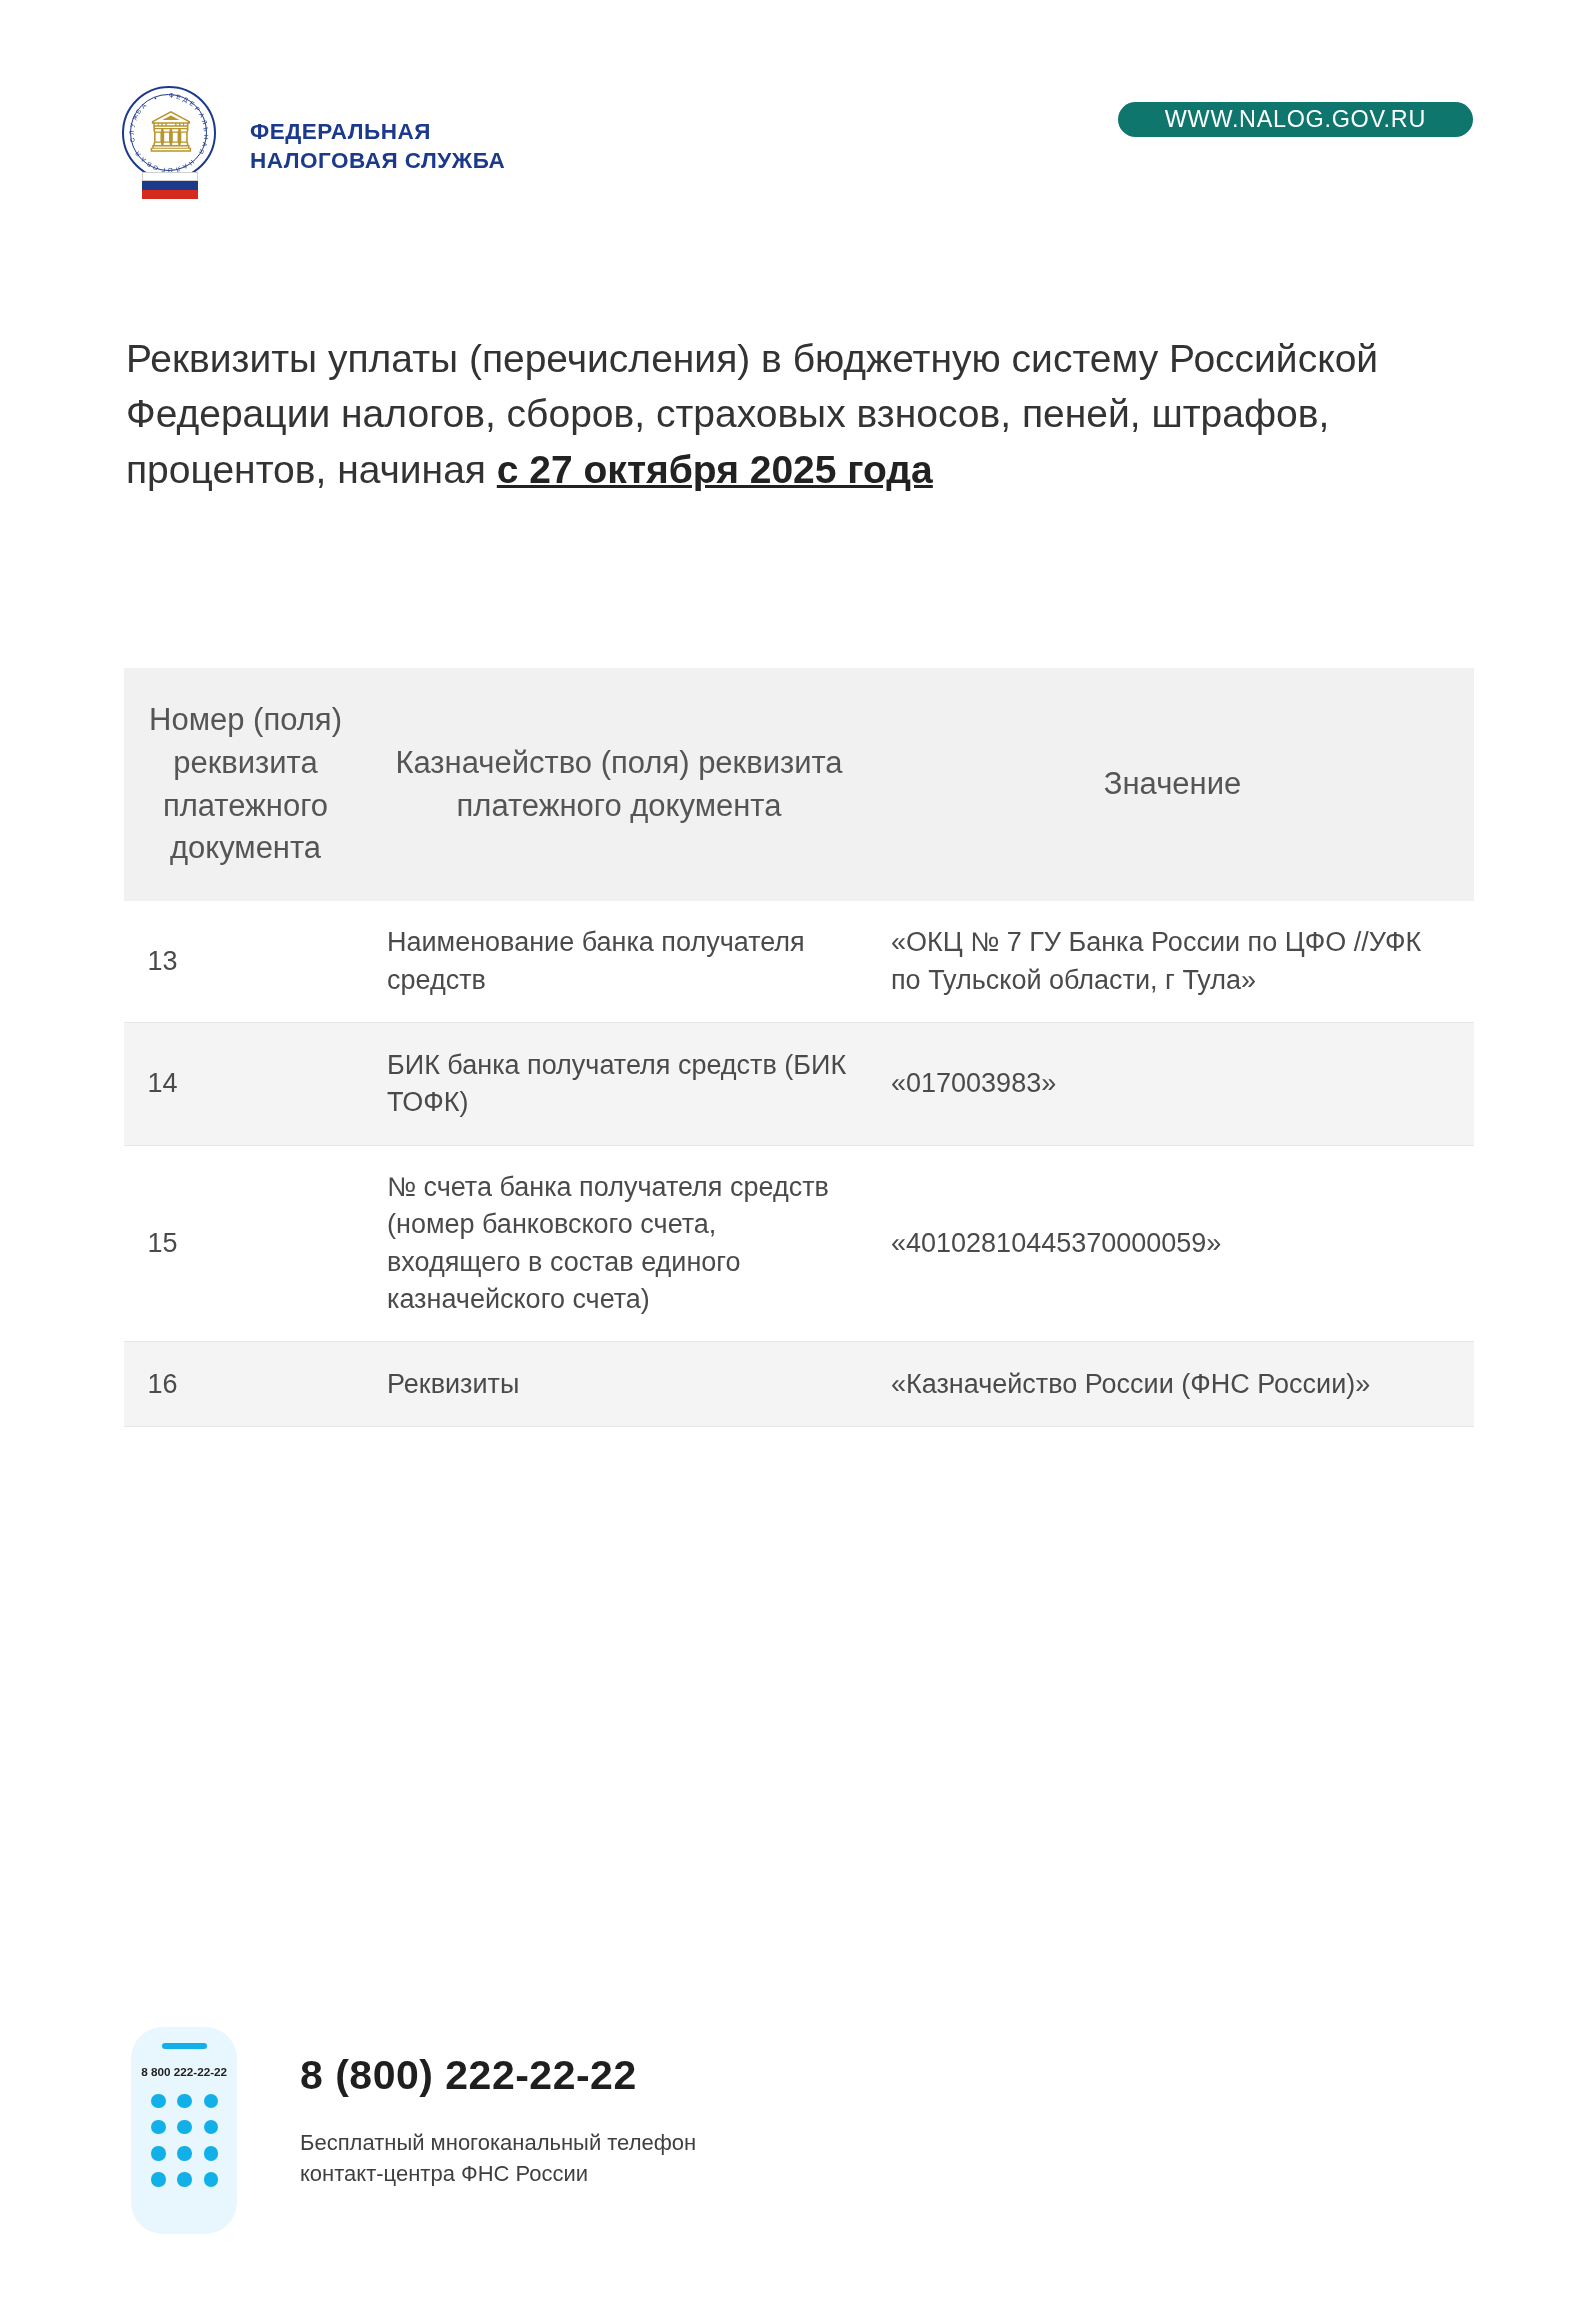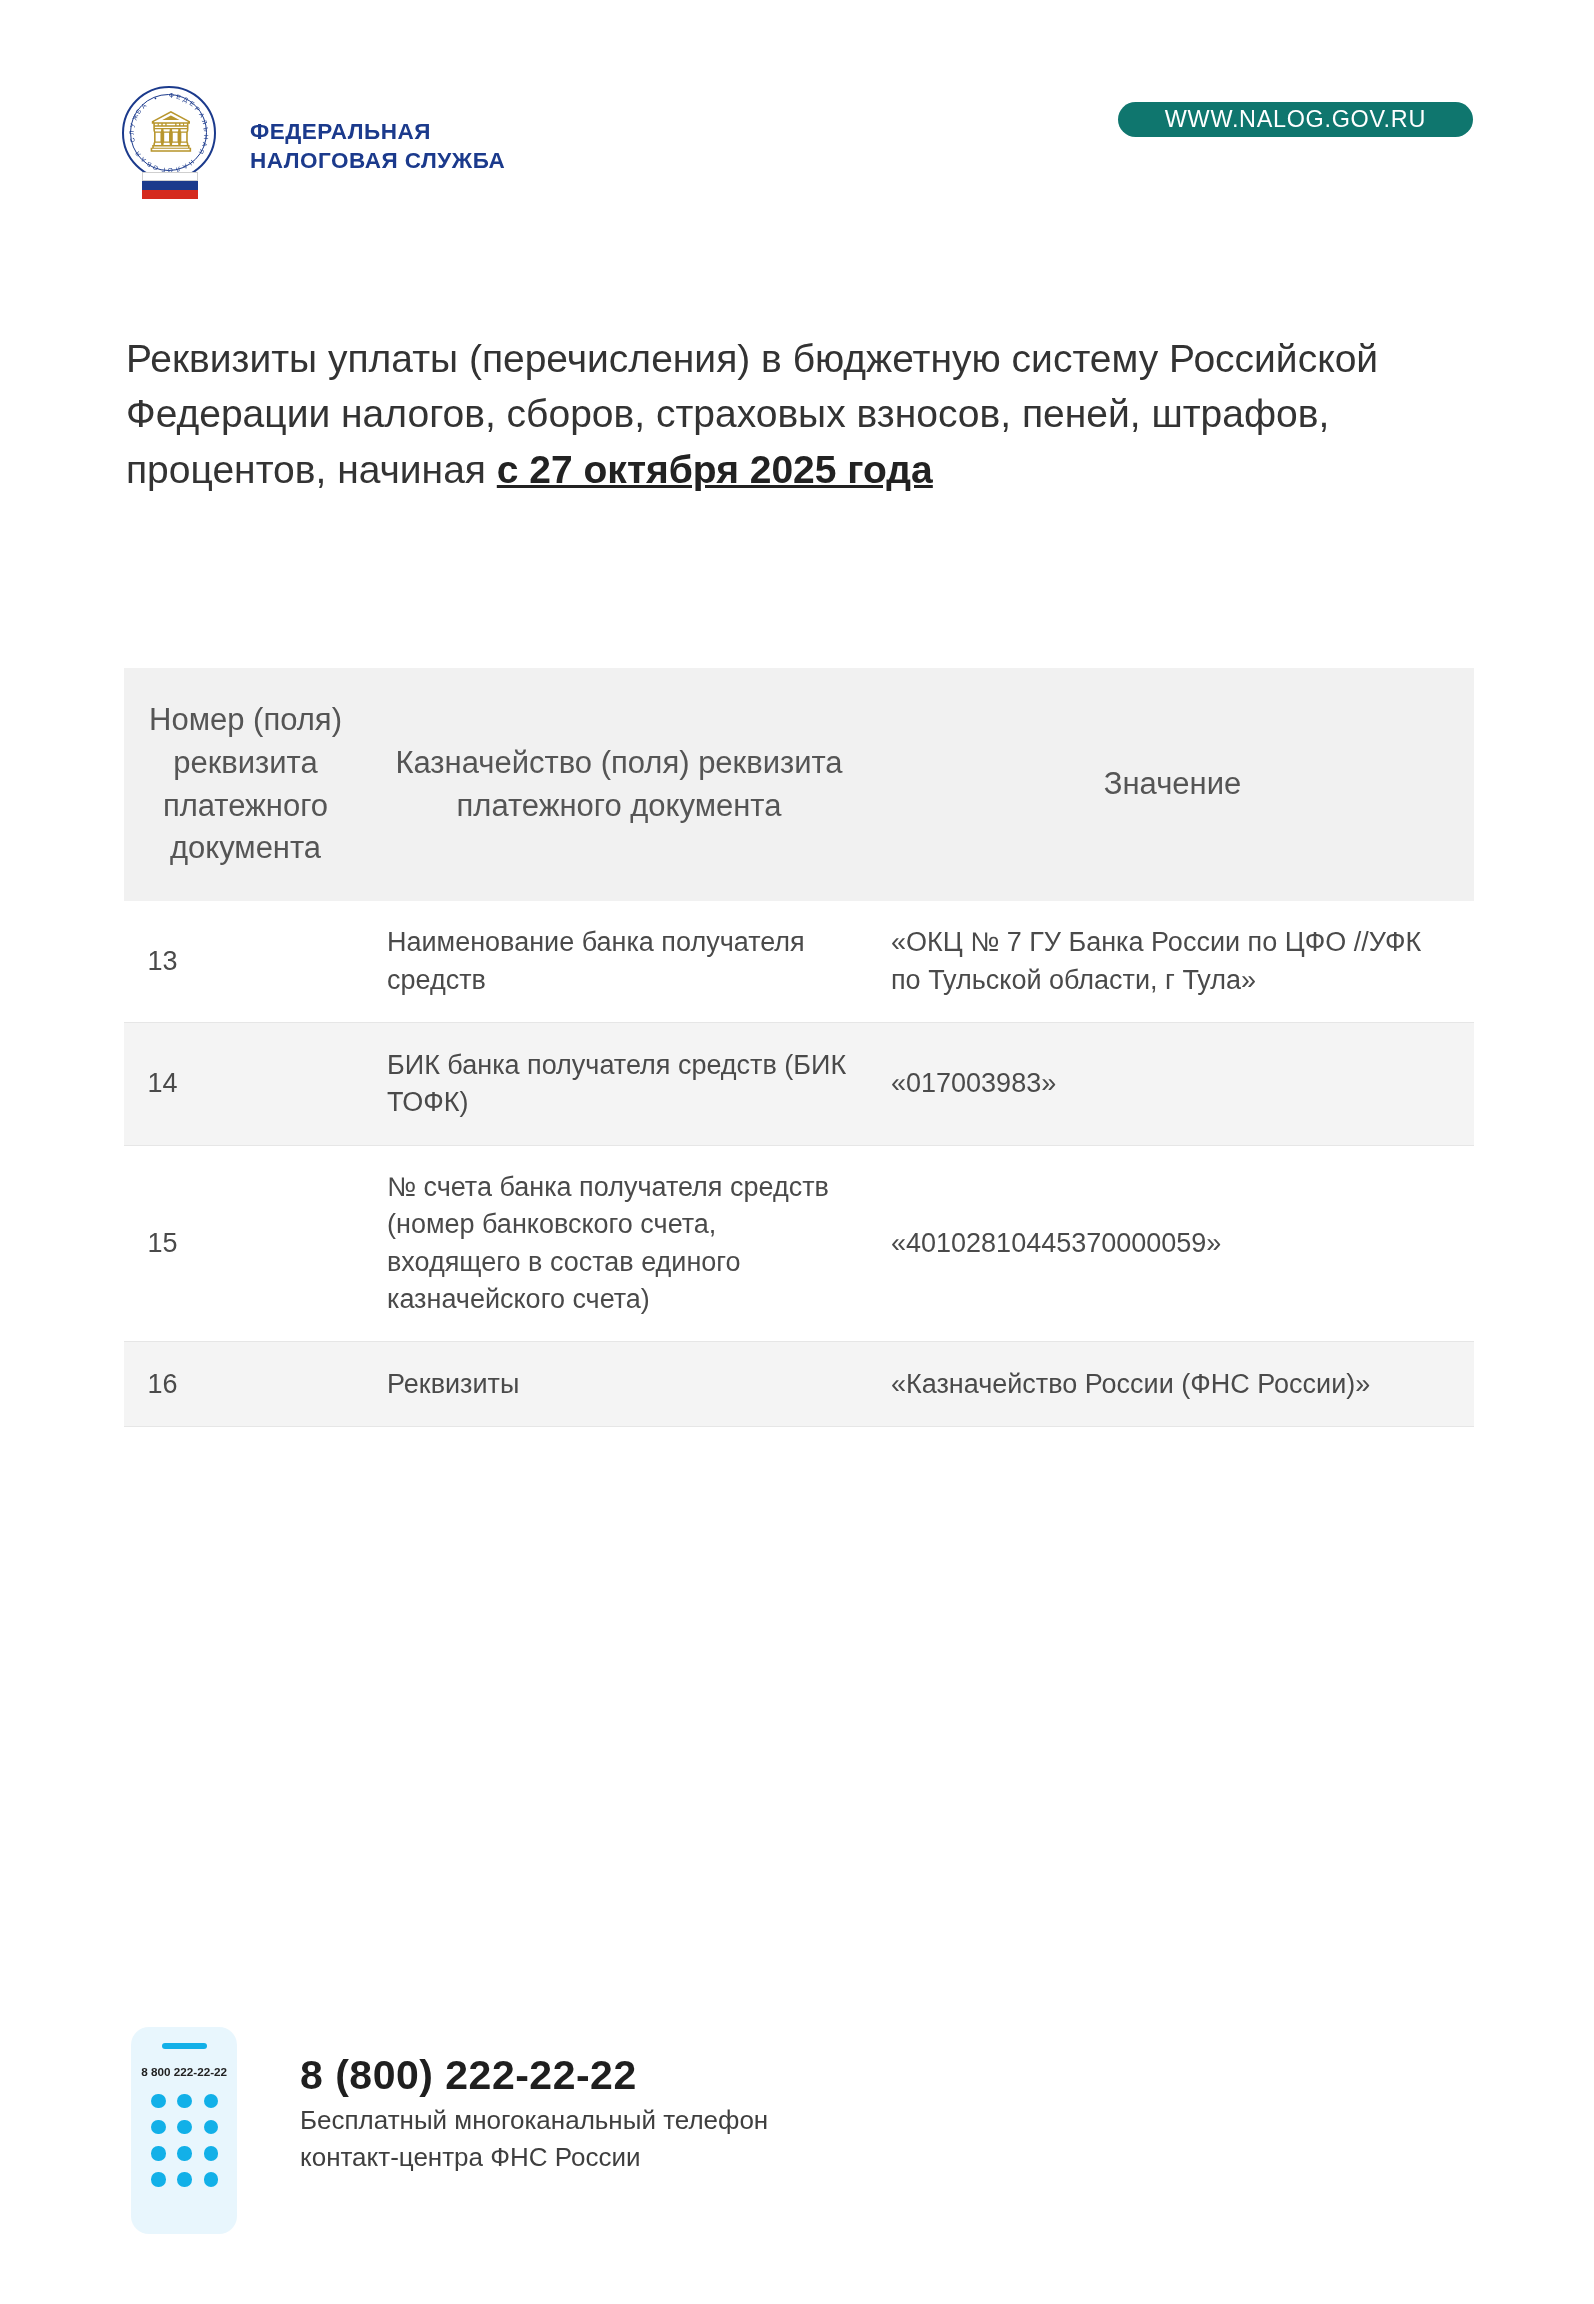--- a/index.html
+++ b/index.html
@@ -172,21 +172,21 @@
     width: 1350px;
     height: 207px;
   }
   .phone-card {
     position: absolute;
     left: 7.2px;
     top: 0;
     width: 106px;
     height: 207px;
     background: #e8f6fd;
-    border-radius: 18px;
+    border-radius: 32px;
   }
   .phone-card .speaker {
     position: absolute;
     left: 31px; top: 16px;
     width: 45px; height: 6.3px;
     border-radius: 3.6px;
     background: #12b0e8;
   }
   .phone-card .mini-num {
     position: absolute;
@@ -218,22 +218,22 @@
     left: 176px;
     top: 25px;
   }
   .footer-phone {
     font-size: 41px;
     font-weight: bold;
     color: #1f1f1f;
     letter-spacing: 0.5px;
   }
   .footer-note {
-    margin-top: 3px;
-    font-size: 26px;
+    margin-top: 28px;
+    font-size: 22px;
     line-height: 1.42;
     color: #3f3f3f;
   }
 </style>
 </head>
 <body>
 
 <div class="page">
 
   <div class="header">

